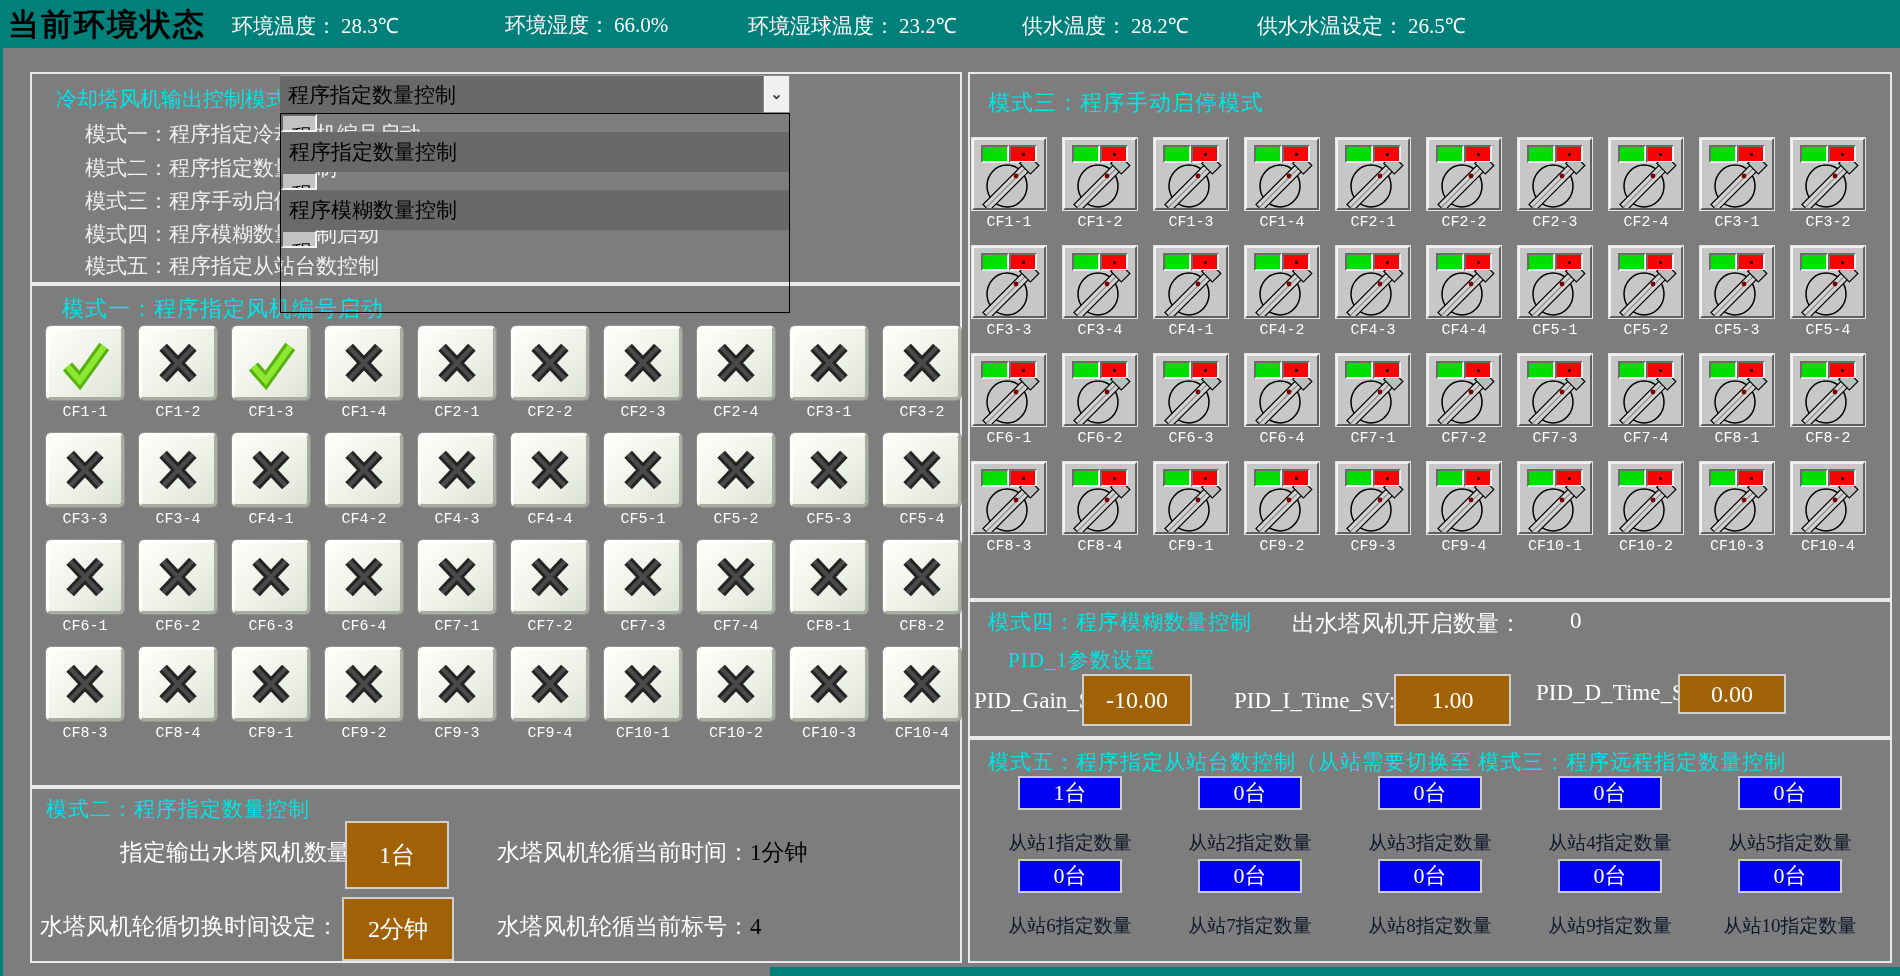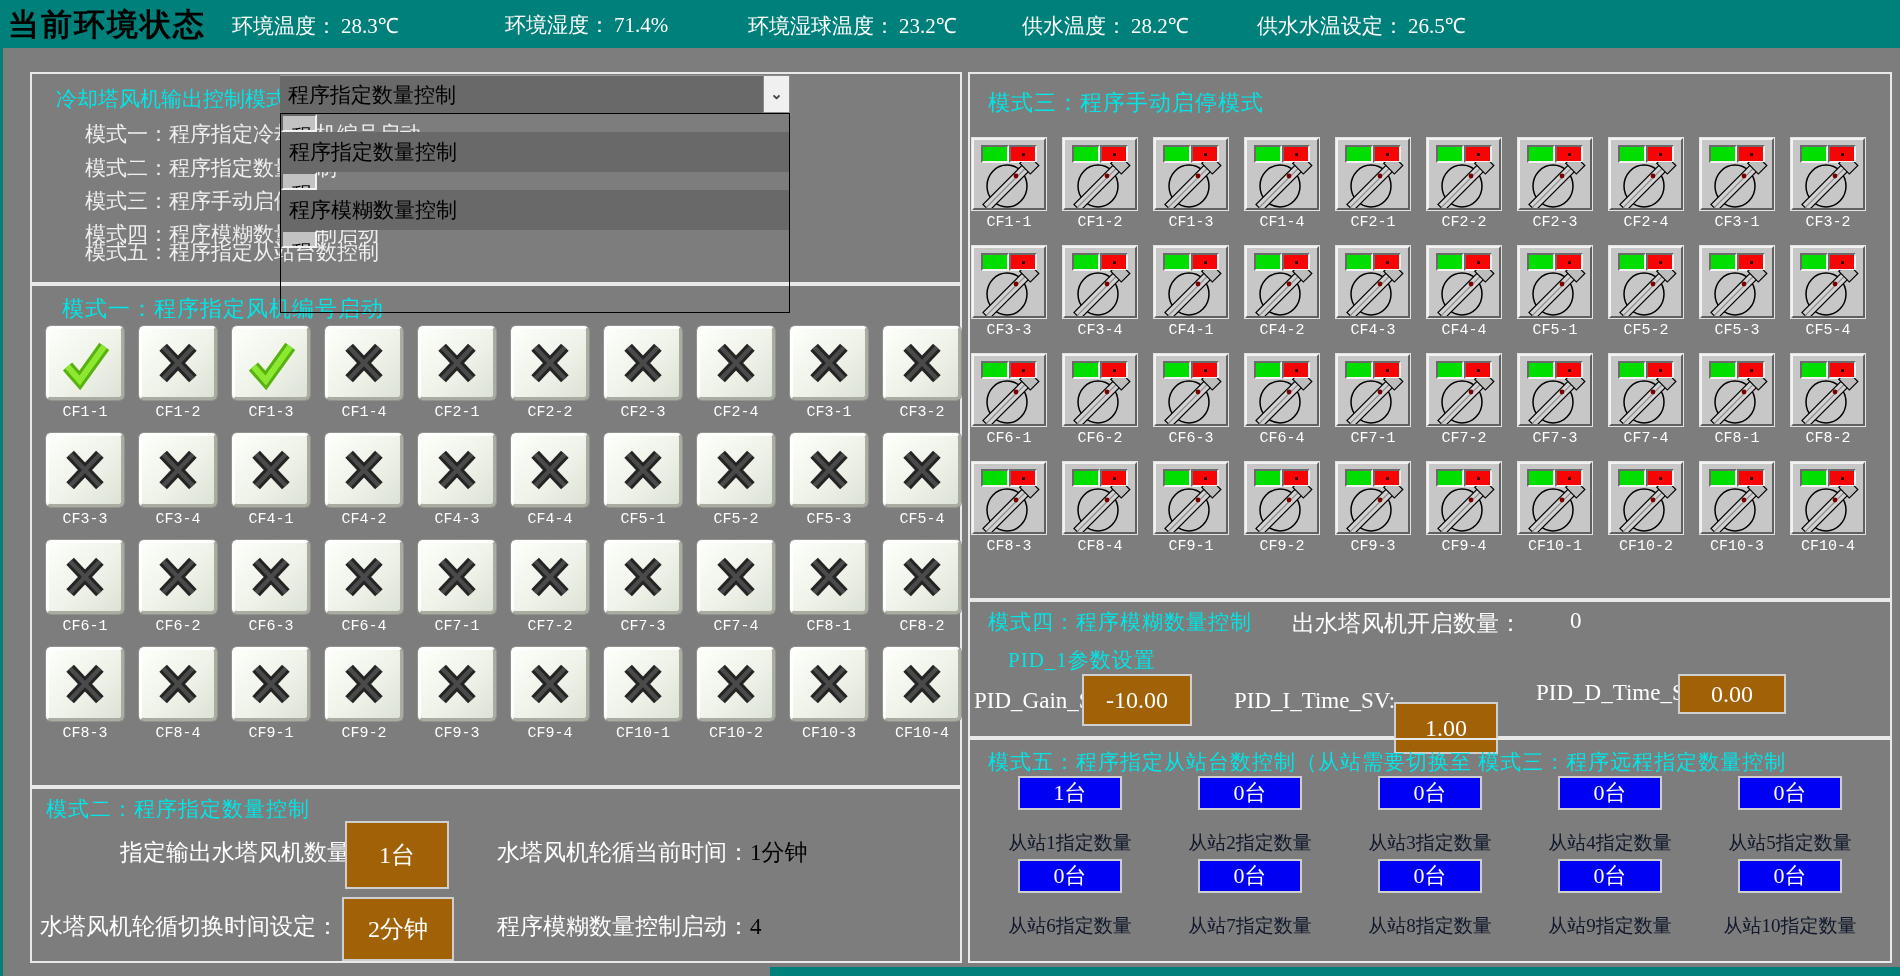--- a/index.html
+++ b/index.html
@@ -23,21 +23,21 @@
   #panel-mode2 {left:30px;top:787px;width:932px;height:176px;}
   #panel-mode3 {left:968px;top:72px;width:924px;height:528px;}
   #panel-mode4 {left:968px;top:600px;width:924px;height:138px;}
   #panel-mode5 {left:968px;top:738px;width:924px;height:225px;overflow:hidden;}
 
   .cyan{color:#00e6e6;}
   .yellow{color:#000000;}
 
   .sel-label{position:absolute;left:24px;top:11px;font-size:21px;font-family:"Liberation Serif",serif;}
   .mode-line{position:absolute;left:53px;font-size:21px;color:#efefef;font-family:"Liberation Serif",serif;white-space:nowrap;}
-  .ml0{top:46px}.ml1{top:80px}.ml2{top:113px}.ml3{top:146px}.ml4{top:164px}
+  .ml0{top:46px}.ml1{top:80px}.ml2{top:113px}.ml3{top:146px}.ml4{top:178px}
 
   .section-title{position:absolute;font-size:22px;font-family:"Liberation Serif",serif;letter-spacing:1px;white-space:nowrap;}
 
   
   .combo-field{position:absolute;left:280px;top:75px;width:483px;height:38px;background:#696969;
     color:#000;font-size:21px;line-height:38px;padding-left:8px;box-sizing:border-box;z-index:30;
     border-top:1px solid #9a9a9a;}
   .combo-arrow-btn{position:absolute;left:763px;top:75px;width:27px;height:38px;background:#f0f0f0;
     border:1px solid #8a8a8a;box-sizing:border-box;z-index:31;display:flex;align-items:center;justify-content:center;
     color:#444;font-size:15px;font-weight:bold;}
@@ -95,21 +95,21 @@
   
   .bottom-strip{position:absolute;left:770px;top:967px;width:1130px;height:9px;background:#00807b;}
   .left-sliver{position:absolute;left:0;top:48px;width:3px;height:928px;background:#00807b;}
 </style>
 </head>
 <body>
 
 <div class="topbar">
   <div class="topbar-title">当前环境状态</div>
   <div class="reading r0"><span>环境温度：</span><span class="val">28.3℃</span></div>
-  <div class="reading r1"><span>环境湿度：</span><span class="val">71.4%</span></div>
+  <div class="reading r1"><span>环境湿度：</span><span class="val">66.0%</span></div>
   <div class="reading r2"><span>环境湿球温度：</span><span class="val">23.2℃</span></div>
   <div class="reading r3"><span>供水温度：</span><span class="val">28.2℃</span></div>
   <div class="reading r4"><span>供水水温设定：</span><span class="val">26.5℃</span></div>
 </div>
 
 <div class="panel" id="panel-select">
   <div class="sel-label cyan">冷却塔风机输出控制模式：</div>
   <div class="mode-line ml0">模式一：程序指定冷却风机编号启动</div>
   <div class="mode-line ml1">模式二：程序指定数量控制</div>
   <div class="mode-line ml2">模式三：程序手动启停模式</div>
@@ -562,21 +562,21 @@
 </div>
 </div>
 
 <div class="panel" id="panel-mode2">
   <div class="section-title cyan" style="left:14px;top:6px;font-size:21px;">模式二：程序指定数量控制</div>
   <div class="fld-label" style="left:88px;top:48px;">指定输出水塔风机数量：</div>
   <div class="blue-box" style="left:313px;top:32px;width:104px;height:68px;">1台</div>
   <div class="fld-label" style="left:465px;top:48px;"><span>水塔风机轮循当前时间：</span><span class="yellow fld-val">1分钟</span></div>
   <div class="fld-label" style="left:8px;top:122px;">水塔风机轮循切换时间设定：</div>
   <div class="blue-box" style="left:310px;top:108px;width:112px;height:64px;">2分钟</div>
-  <div class="fld-label" style="left:465px;top:122px;"><span>程序模糊数量控制启动：</span><span class="yellow fld-val">4</span></div>
+  <div class="fld-label" style="left:465px;top:122px;"><span>水塔风机轮循当前标号：</span><span class="yellow fld-val">4</span></div>
 </div>
 
 <div class="panel" id="panel-mode3">
   <div class="section-title cyan" style="left:18px;top:14px;">模式三：程序手动启停模式</div>
   <div class="grid3" id="mode3-grid">
   <div class="cell">
     <div class="knob-btn">
       <div class="lights">
         <span class="light green"></span>
         <span class="light red"></span>
@@ -1338,21 +1338,21 @@
 </div>
 
 <div class="panel" id="panel-mode4">
   <div class="section-title cyan" style="left:18px;top:6px;font-size:21px;">模式四：程序模糊数量控制</div>
   <div class="fld-label" style="left:322px;top:6px;"><span>出水塔风机开启数量：</span></div>
   <div class="fld-label yellow" style="left:600px;top:6px;">0</div>
   <div class="section-title cyan" style="left:38px;top:44px;font-size:21px;">PID_1参数设置</div>
   <div class="pid-label" style="left:4px;top:86px;">PID_Gain_SV:</div>
   <div class="blue-box" style="left:112px;top:72px;width:110px;height:52px;">-10.00</div>
   <div class="pid-label" style="left:264px;top:86px;">PID_I_Time_SV:</div>
-  <div class="blue-box" style="left:424px;top:72px;width:104px;height:52px;margin-top:28px;">1.00</div>
+  <div class="blue-box" style="left:424px;top:72px;width:117px;height:52px;">1.00</div>
   <div class="pid-label" style="left:566px;top:78px;">PID_D_Time_SV:</div>
   <div class="blue-box" style="left:708px;top:72px;width:108px;height:40px;">0.00</div>
 </div>
 
 <div class="panel" id="panel-mode5">
   <div class="section-title cyan" style="left:18px;top:8px;font-size:21px;">模式五：程序指定从站台数控制（从站需要切换至 模式三：程序远程指定数量控制</div>
   <div class="stations" id="stations-grid">
   <div class="station">
     <div class="station-box">1台</div>
     <div class="station-label">从站1指定数量</div>

